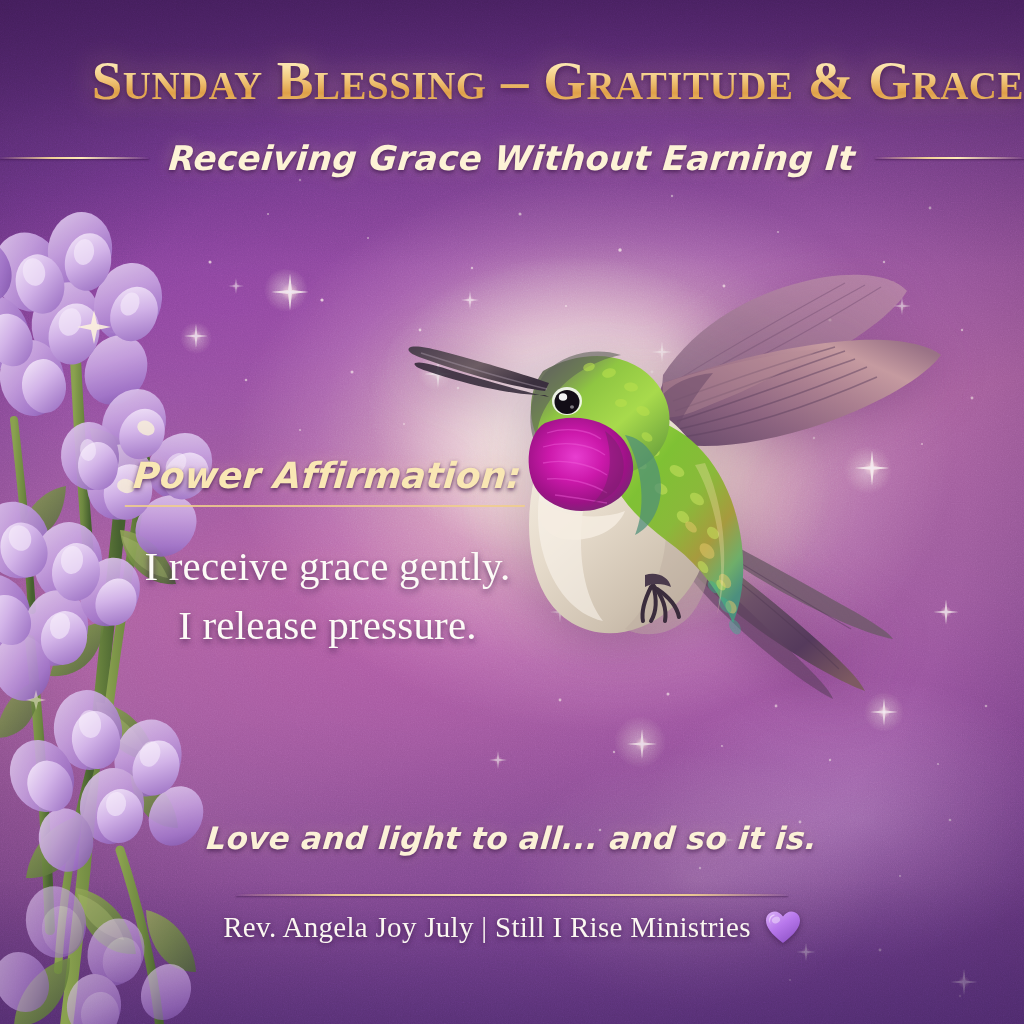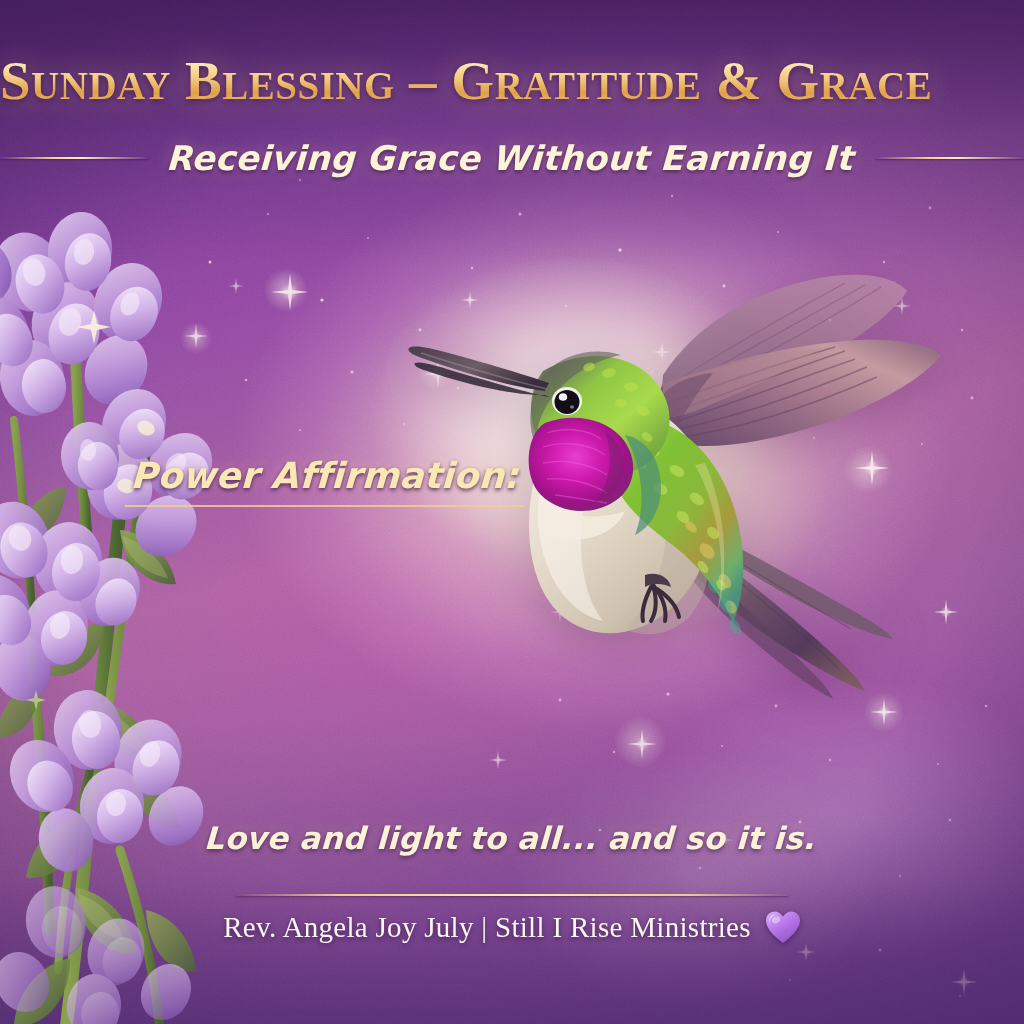--- a/index.html
+++ b/index.html
@@ -95,21 +95,21 @@
     left:-30px;top:210px;
     width:300px;height:820px;
     pointer-events:none;
   }
 
   
   #content{position:absolute;inset:0;}
 
   .hdr-wrap{
     position:absolute;left:0;right:0;top:52px;
-    text-align:left;
+    text-align:right;
   }
   #title{
     margin:0;
     font-family:"Liberation Serif", serif;
     font-weight:700;
     font-size:55px;
     letter-spacing:.5px;
     font-variant:small-caps;
     line-height:1.04;
     background:linear-gradient(180deg,
@@ -723,20 +723,22 @@
       <span class="rule"></span>
       <span id="subtitle">Receiving Grace Without Earning It</span>
       <span class="rule"></span>
     </div>
 
     <div id="affirm-block">
       <div>
         <span id="affirm-heading">Power Affirmation:</span>
       </div>
       <div id="affirm-lines">
+        <div class="affirm-line">I receive grace gently.</div>
+        <div class="affirm-line">I release pressure.</div>
       </div>
     </div>
 
     <div id="closing">Love and light to all... and so it is.</div>
 
     <div id="footer-rule"></div>
     <div id="footer">
       <span id="footer-text">Rev. Angela Joy July | Still I Rise Ministries</span>
       <svg id="footer-heart" viewBox="0 0 36 34">
         <defs>

